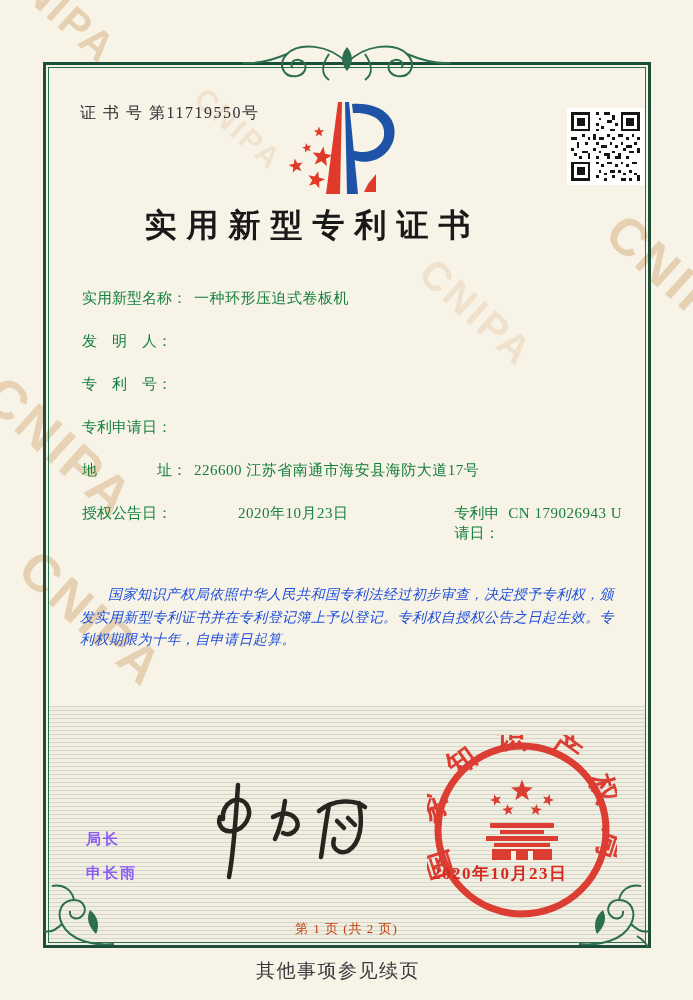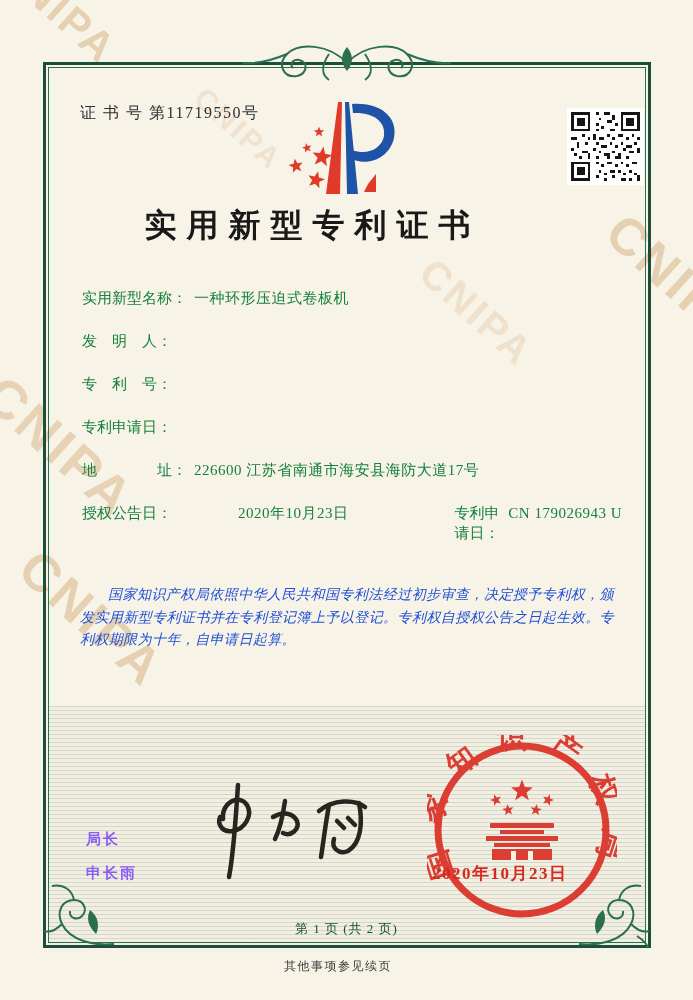--- a/index.html
+++ b/index.html
@@ -70,25 +70,25 @@
   .signatory .line{height:34px;line-height:34px;}
   .signature{position:absolute;left:185px;top:775px;width:200px;height:115px;z-index:6;}
   .seal{position:absolute;left:427px;top:735px;width:190px;height:190px;z-index:6;opacity:.93;}
   .seal-date{
     position:absolute;left:432px;top:862px;z-index:7;
     color:#d6281c;font-size:17px;font-weight:700;letter-spacing:1.5px;
     font-family:"Liberation Serif",serif;white-space:nowrap;
   }
   .pagination{
     position:absolute;left:0;top:920px;width:693px;text-align:center;
-    font-size:13px;color:#14532d;letter-spacing:1px;z-index:6;
+    font-size:13px;color:#c2410c;letter-spacing:1px;z-index:6;
   }
   .footer-note{
     position:absolute;left:0;top:958px;width:676px;text-align:center;
-    font-size:12px;color:#3a3b3e;letter-spacing:1.5px;z-index:6;
+    font-size:19px;color:#3a3b3e;letter-spacing:1.5px;z-index:6;
   }
 </style>
 </head>
 <body>
 
 <div class="guilloche"></div>
 
 <span class="wm" style="left:-14px;top:-16px;font-size:42px;opacity:.95;">CNIPA</span>
 <span class="wm" style="left:185px;top:112px;font-size:30px;opacity:.45;">CNIPA</span>
 <span class="wm" style="left:592px;top:252px;font-size:52px;opacity:.95;">CNIPA</span>

